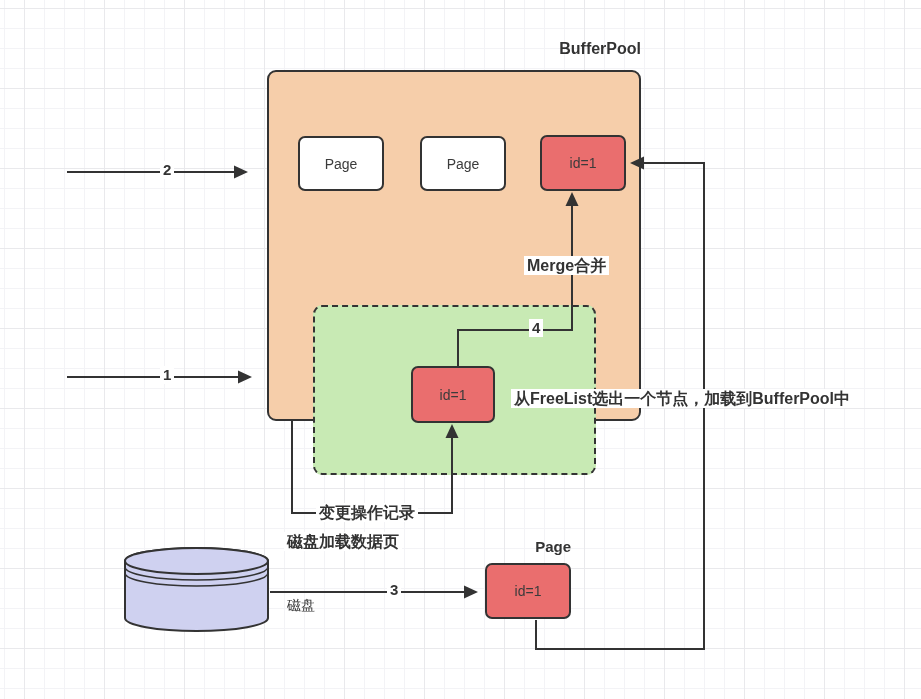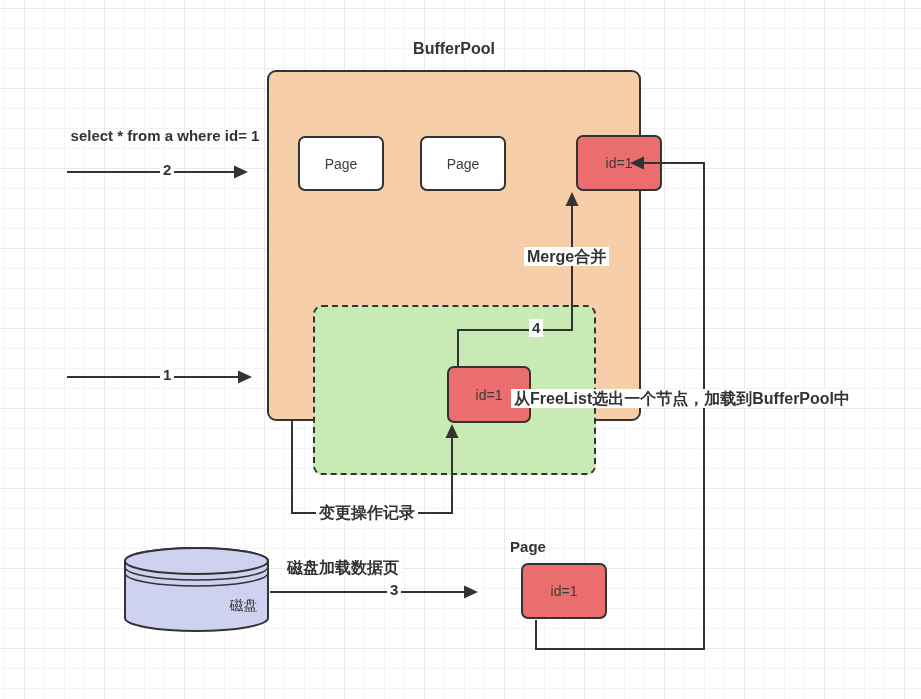--- a/index.html
+++ b/index.html
@@ -25,38 +25,38 @@
     box-sizing:border-box;
     border:2px solid var(--stroke,#333);
     border-radius:7px;
     display:flex;align-items:center;justify-content:center;
     font-size:15px;color:#3b3b3b;
   }
   .container-box{border-radius:9px;}
   .bufferpool{left:267px;top:70px;width:374px;height:351px;background:var(--bufferpool-fill,#f6ceaa);z-index:1;}
   .changebuffer{left:313px;top:305px;width:283px;height:170px;background:var(--changebuffer-fill,#c8eab4);border-style:dashed;z-index:2;}
   .page-white{background:var(--page-fill-white,#fff);z-index:3;}
-  .page-red{background:var(--page-fill-red,#ea6e6e);z-index:3;margin-left:36px;}
+  .page-red{background:var(--page-fill-red,#ea6e6e);z-index:3;}
   .pg1{left:298px;top:136px;width:86px;height:55px;}
   .pg2{left:420px;top:136px;width:86px;height:55px;}
   .hot{left:540px;top:135px;width:86px;height:56px;}
   .cbpage{left:411px;top:366px;width:84px;height:57px;}
   .diskpage{left:485px;top:563px;width:86px;height:56px;}
   .wires{position:absolute;left:0;top:0;z-index:4;pointer-events:none;}
   .wire{fill:none;stroke:var(--stroke,#333);stroke-width:2px;}
   .head{fill:var(--stroke,#333);stroke:none;}
   .cyl{fill:var(--disk-fill,#cfd1f0);stroke:var(--stroke,#333);stroke-width:2px;}
   .cyl-arc{fill:none;stroke:var(--stroke,#333);stroke-width:1.6px;}
   .lbl{
     position:absolute;z-index:5;
     font-weight:bold;font-size:16px;line-height:1.2;
     color:var(--text,#333);white-space:nowrap;
   }
   .lbl-bg{background:var(--label-bg,#fff);padding:0 3px;}
-  .center{text-align:center;}
+  .center{text-align:right;}
   .small{font-size:15px;}
   .plain{font-weight:normal;font-size:14px;color:#3b3b3b;}
   .two-line span{display:block;}
 </style>
 </head>
 <body>
 
 <div class="canvas">
 
   <div class="node container-box bufferpool"></div>
@@ -103,28 +103,27 @@
     <g>
       <path class="cyl" d="M125,561 A71.5,13 0 0 1 268,561 L268,618 A71.5,13 0 0 1 125,618 Z"></path>
       <ellipse class="cyl" cx="196.5" cy="561" rx="71.5" ry="13"></ellipse>
       <path class="cyl-arc" d="M125,567 A71.5,13 0 0 0 268,567"></path>
       <path class="cyl-arc" d="M125,573 A71.5,13 0 0 0 268,573"></path>
     </g>
   </svg>
 
   <div class="lbl center" style="left:267px;top:39px;width:374px;">BufferPool</div>
 
-  <div class="lbl center small" style="left:35px;top:127px;width:260px;">select * from a where id= 1</div>
 
   <div class="lbl lbl-bg small" style="left:160px;top:161px;">2</div>
   <div class="lbl lbl-bg small" style="left:160px;top:366px;">1</div>
   <div class="lbl lbl-bg small" style="left:387px;top:581px;">3</div>
   <div class="lbl lbl-bg small" style="left:529px;top:319px;">4</div>
 
-  <div class="lbl lbl-bg" style="left:524px;top:247px;">Merge合并</div>
+  <div class="lbl lbl-bg" style="left:524px;top:256px;">Merge合并</div>
   <div class="lbl lbl-bg" style="left:511px;top:389px;">从FreeList选出一个节点，加载到BufferPool中</div>
   <div class="lbl lbl-bg" style="left:316px;top:503px;">变更操作记录</div>
-  <div class="lbl lbl-bg" style="left:284px;top:558px;">磁盘加载数据页</div>
+  <div class="lbl lbl-bg" style="left:284px;top:532px;">磁盘加载数据页</div>
 
   <div class="lbl center small" style="left:485px;top:538px;width:86px;">Page</div>
   <div class="lbl center" style="left:125px;top:597px;width:143px;font-weight:normal;font-size:14px;margin-left:47px;">磁盘</div>
 
 </div>
 
 </body></html>

